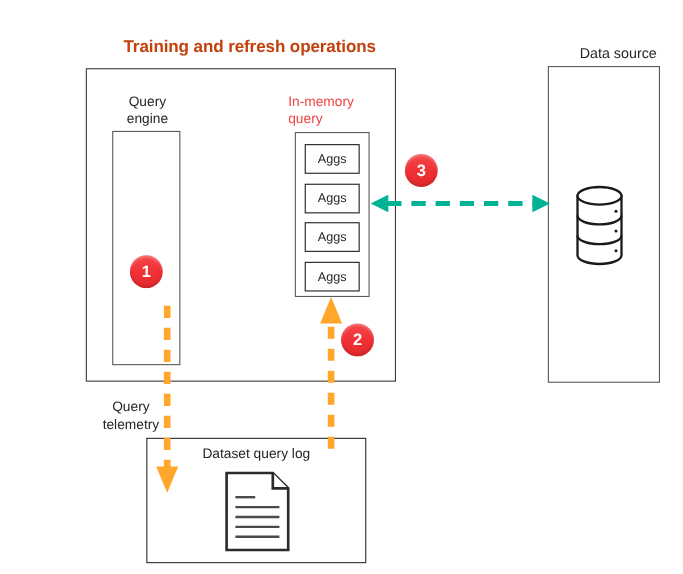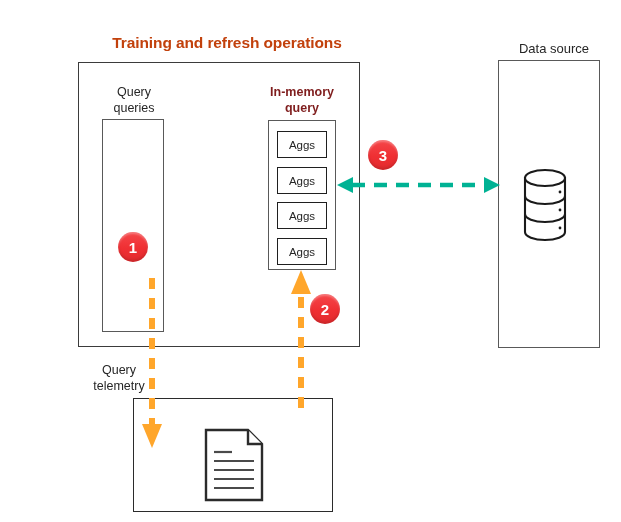--- a/index.html
+++ b/index.html
@@ -25,24 +25,24 @@
     left: 96px;
     top: 34px;
     width: 262px;
     text-align: center;
     font-size: 15.5px;
     font-weight: bold;
     color: #c2410c;
     letter-spacing: -0.1px;
   }
   .source-title {
-    left: 469px;
+    left: 502px;
     top: 41px;
     width: 120px;
-    text-align: right;
+    text-align: center;
     font-size: 13px;
     color: #262626;
   }
 
   
   .outer-box {
     left: 78px;
     top: 62px;
     width: 282px;
     height: 285px;
@@ -65,25 +65,24 @@
     width: 76px;
     text-align: center;
     font-size: 12.5px;
     line-height: 16px;
     color: #262626;
   }
   .cache-label {
     left: 262px;
     top: 84px;
     width: 80px;
-    text-align: center;
-    font-size: 12.5px;
-    line-height: 16px;
-    color: #7f1d1d;
-    font-weight: bold;
+    text-align: left;
+    font-size: 12.5px;
+    line-height: 16px;
+    color: #ef4444;
   }
   .cache-box {
     left: 268px;
     top: 120px;
     width: 68px;
     height: 150px;
     border: 1px solid #595959;
     box-sizing: border-box;
     background: #ffffff;
   }
@@ -195,37 +194,38 @@
 
 <div id="canvas">
 
   <div class="abs diagram-title">Training and refresh operations</div>
   <div class="abs source-title">Data source</div>
 
   <div class="abs outer-box"></div>
 
   <div class="abs query-engine-label">
     <span>Query</span><br>
-    <span>queries</span>
+    <span>engine</span>
   </div>
   <div class="abs query-engine-box"></div>
 
   <div class="abs cache-label">
     <span>In-memory</span><br>
     <span>query</span>
   </div>
   <div class="abs cache-box"></div>
   <div class="abs agg-box agg-0">Aggs</div>
   <div class="abs agg-box agg-1">Aggs</div>
   <div class="abs agg-box agg-2">Aggs</div>
   <div class="abs agg-box agg-3">Aggs</div>
 
   <div class="abs datasource-box"></div>
 
   <div class="abs log-box"></div>
+  <div class="abs log-title">Dataset query log</div>
 
   <div class="abs telemetry-label">
     <span>Query</span><br>
     <span>telemetry</span>
   </div>
 
   <svg class="abs overlay" width="621" height="522" viewBox="0 0 621 522" xmlns="http://www.w3.org/2000/svg">
 
     <g>
       <line x1="352" y1="185" x2="492" y2="185" stroke="#00B294" stroke-width="4.5" stroke-dasharray="13,9" stroke-linecap="butt"></line>

